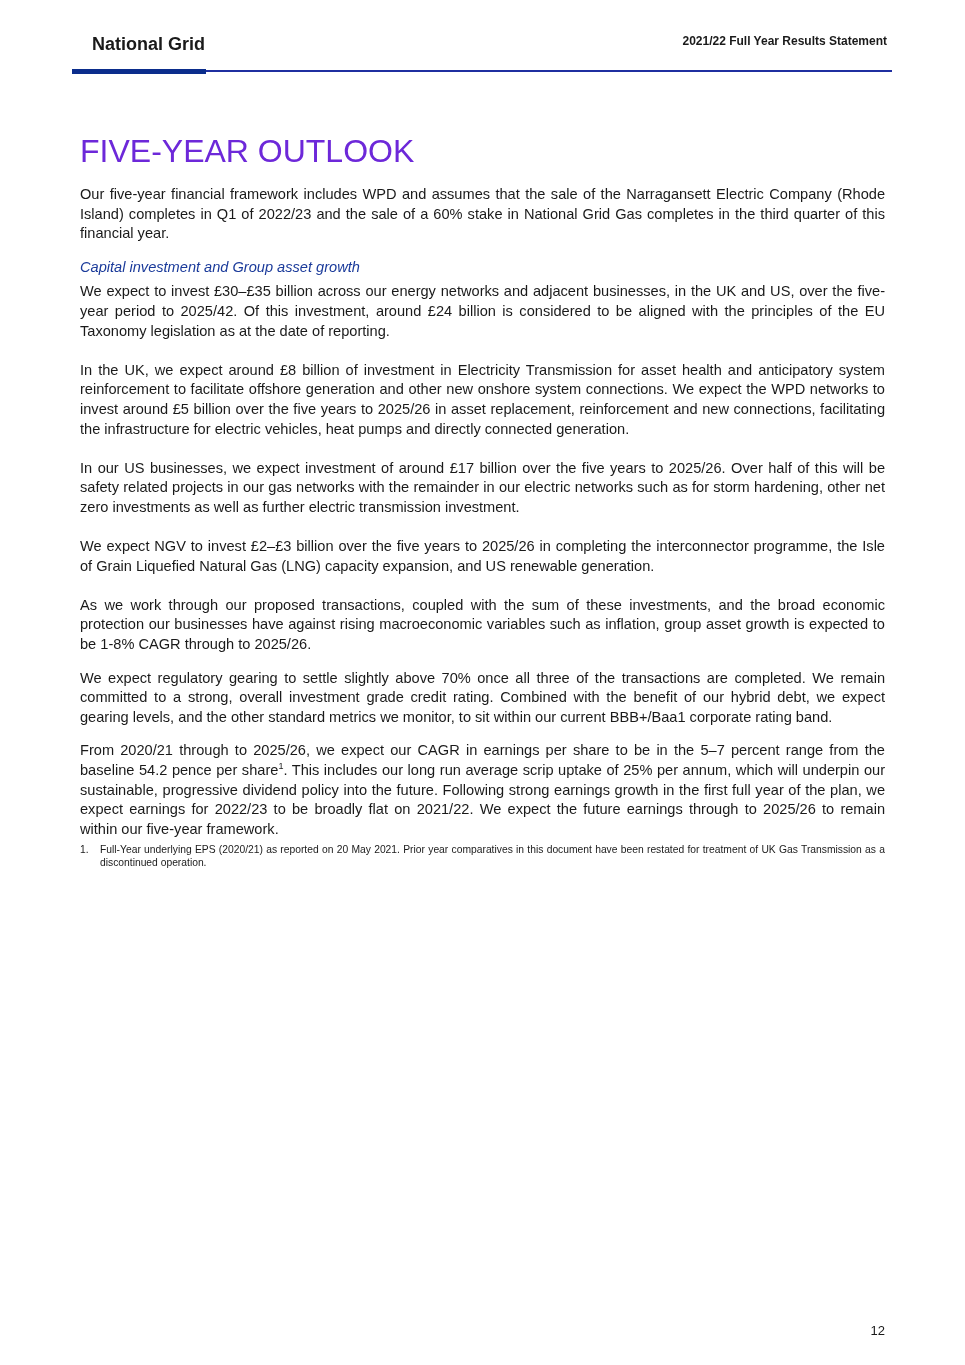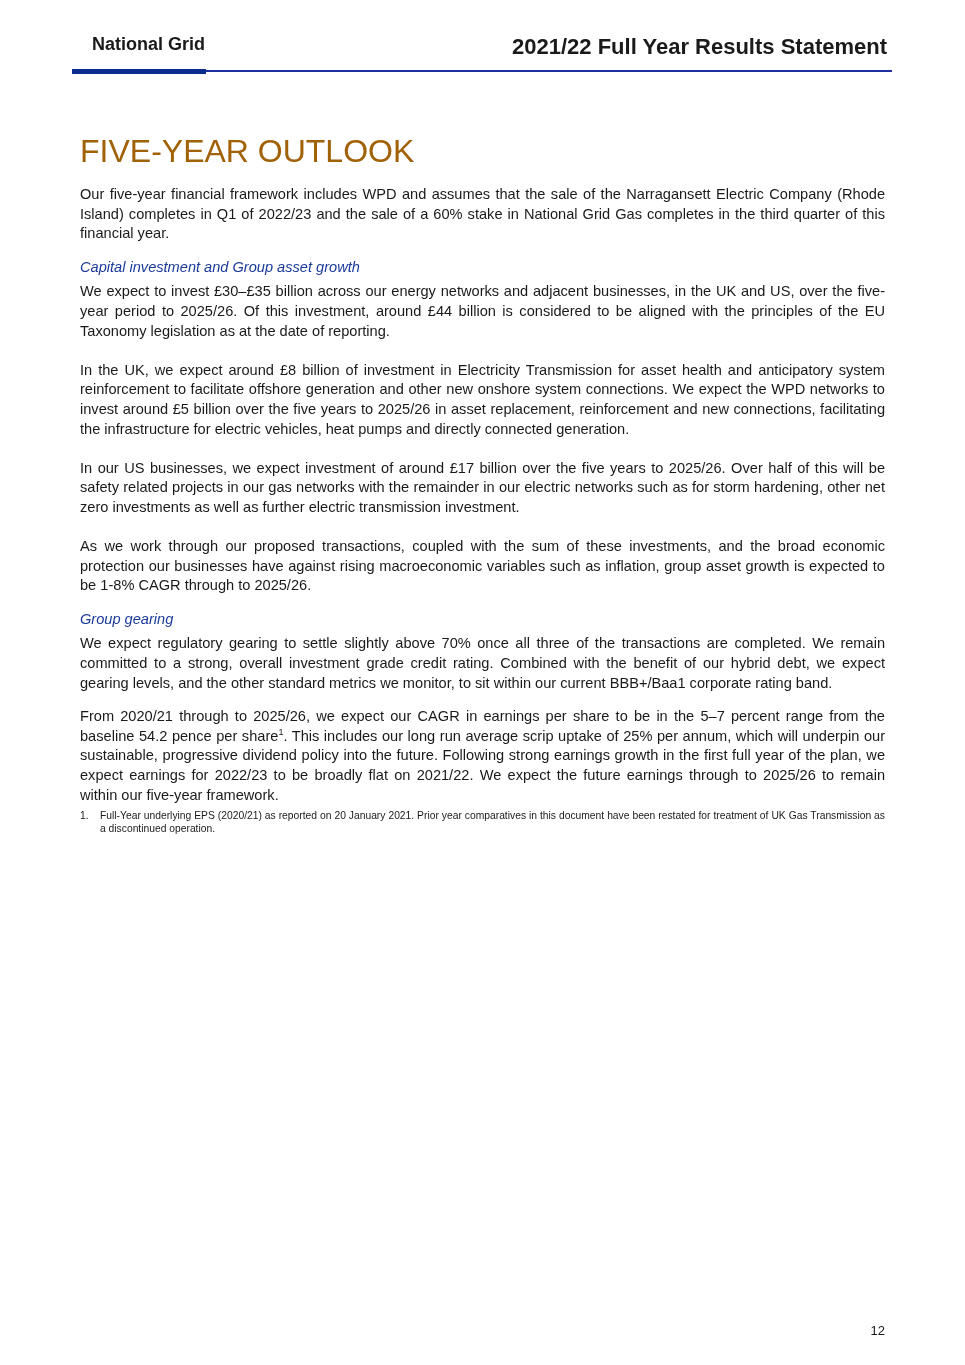--- a/index.html
+++ b/index.html
@@ -1,21 +1,21 @@
 <!DOCTYPE html>
 <html><head>
 <meta charset="utf-8">
 <style>
   html, body { margin:0; padding:0; background:#ffffff; }
   body { width:965px; height:1365px; position:relative; font-family:"Liberation Sans", sans-serif; color:#1a1a1a; overflow:hidden; }
   .hdr-left { position:absolute; left:92px; top:34px; font-size:18px; font-weight:bold; color:#1a1a1a; }
-  .hdr-right { position:absolute; right:78px; top:34px; font-size:22px; font-weight:bold; color:#1a1a1a; }
+  .hdr-right { position:absolute; right:78px; top:34px; font-size:12px; font-weight:bold; color:#1a1a1a; }
   .rule { position:absolute; left:72px; top:70px; width:820px; height:2px; background:#1f2fa0; }
   .rule-thick { position:absolute; left:72px; top:69px; width:134px; height:5px; background:#0b2d8c; }
-  .title { position:absolute; left:80px; top:112px; font-size:32px; color:#a16207; font-weight:normal; letter-spacing:0px; }
+  .title { position:absolute; left:80px; top:112px; font-size:32px; color:#6d28d9; font-weight:normal; letter-spacing:0px; }
   .content { position:absolute; left:80px; top:185px; width:805px; font-size:14.6px; line-height:19.6px; }
   .content p { margin:0 0 19.6px 0; text-align:justify; }
   .content h3 { margin:0 0 5px 0; font-size:14.6px; font-style:italic; font-weight:normal; color:#1a3a9a; line-height:19.6px; }
   .content p.tight { margin-bottom:14px; }
   .content p.last { margin-bottom:4px; }
   sup { font-size:9px; line-height:0; vertical-align:super; }
   .footnote { display:flex; font-size:10.3px; line-height:13px; text-align:justify; }
   .fn-num { width:20px; flex:none; }
   .page-num { position:absolute; right:80px; top:1323px; font-size:13px; color:#1a1a1a; }
 </style>
@@ -26,29 +26,29 @@
 <div class="hdr-right">2021/22 Full Year Results Statement</div>
 <div class="rule"></div>
 <div class="rule-thick"></div>
 
 <h1 class="title">FIVE-YEAR OUTLOOK</h1>
 
 <div class="content">
   <p class="tight">Our five-year financial framework includes WPD and assumes that the sale of the Narragansett Electric Company (Rhode Island) completes in Q1 of 2022/23 and the sale of a 60% stake in National Grid Gas completes in the third quarter of this financial year.</p>
 
   <h3>Capital investment and Group asset growth</h3>
-  <p>We expect to invest £30–£35 billion across our energy networks and adjacent businesses, in the UK and US, over the five-year period to 2025/26. Of this investment, around £44 billion is considered to be aligned with the principles of the EU Taxonomy legislation as at the date of reporting.</p>
+  <p>We expect to invest £30–£35 billion across our energy networks and adjacent businesses, in the UK and US, over the five-year period to 2025/42. Of this investment, around £24 billion is considered to be aligned with the principles of the EU Taxonomy legislation as at the date of reporting.</p>
   <p>In the UK, we expect around £8 billion of investment in Electricity Transmission for asset health and anticipatory system reinforcement to facilitate offshore generation and other new onshore system connections. We expect the WPD networks to invest around £5 billion over the five years to 2025/26 in asset replacement, reinforcement and new connections, facilitating the infrastructure for electric vehicles, heat pumps and directly connected generation.</p>
   <p>In our US businesses, we expect investment of around £17 billion over the five years to 2025/26. Over half of this will be safety related projects in our gas networks with the remainder in our electric networks such as for storm hardening, other net zero investments as well as further electric transmission investment.</p>
+  <p>We expect NGV to invest £2–£3 billion over the five years to 2025/26 in completing the interconnector programme, the Isle of Grain Liquefied Natural Gas (LNG) capacity expansion, and US renewable generation.</p>
   <p class="tight">As we work through our proposed transactions, coupled with the sum of these investments, and the broad economic protection our businesses have against rising macroeconomic variables such as inflation, group asset growth is expected to be 1-8% CAGR through to 2025/26.</p>
 
-  <h3>Group gearing</h3>
   <p class="tight">We expect regulatory gearing to settle slightly above 70% once all three of the transactions are completed. We remain committed to a strong, overall investment grade credit rating. Combined with the benefit of our hybrid debt, we expect gearing levels, and the other standard metrics we monitor, to sit within our current BBB+/Baa1 corporate rating band.</p>
 
   <p class="last"><span>From 2020/21 through to 2025/26, we expect our CAGR in earnings per share to be in the 5–7 percent range from the baseline 54.2 pence per share</span><sup>1</sup><span>. This includes our long run average scrip uptake of 25% per annum, which will underpin our sustainable, progressive dividend policy into the future. Following strong earnings growth in the first full year of the plan, we expect earnings for 2022/23 to be broadly flat on 2021/22. We expect the future earnings through to 2025/26 to remain within our five-year framework.</span></p>
 
   <div class="footnote">
     <span class="fn-num">1.</span>
-    <span>Full-Year underlying EPS (2020/21) as reported on 20 January 2021. Prior year comparatives in this document have been restated for treatment of UK Gas Transmission as a discontinued operation.</span>
+    <span>Full-Year underlying EPS (2020/21) as reported on 20 May 2021. Prior year comparatives in this document have been restated for treatment of UK Gas Transmission as a discontinued operation.</span>
   </div>
 </div>
 
 <div class="page-num">12</div>
 
 </body></html>

